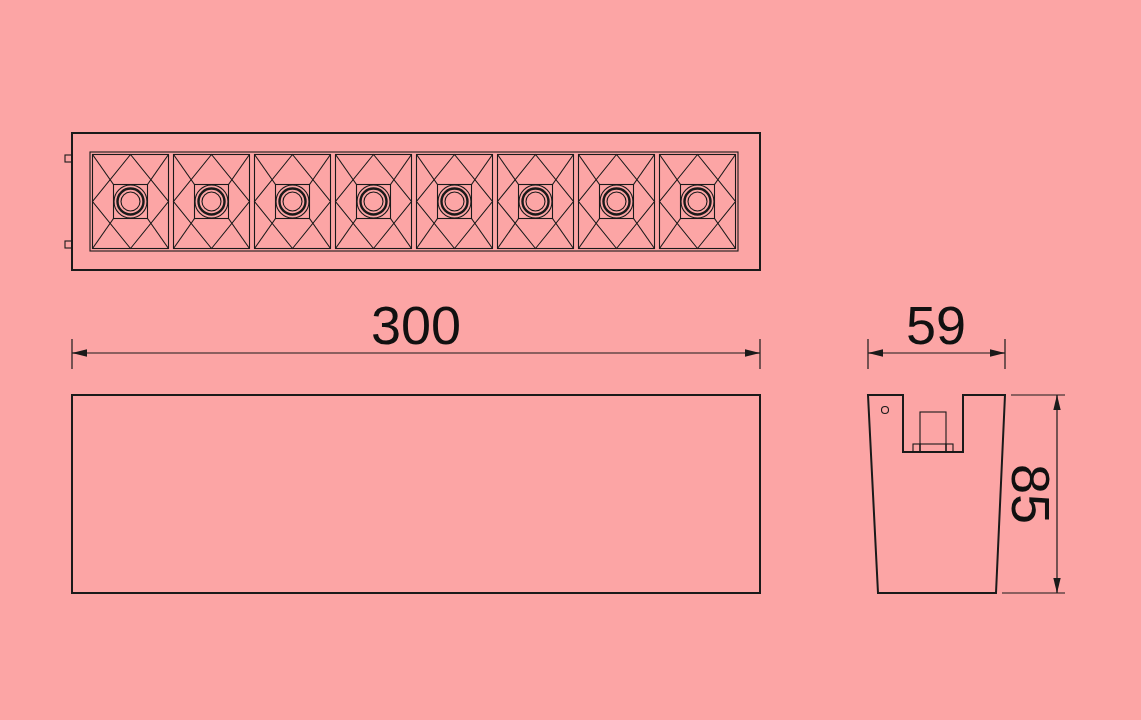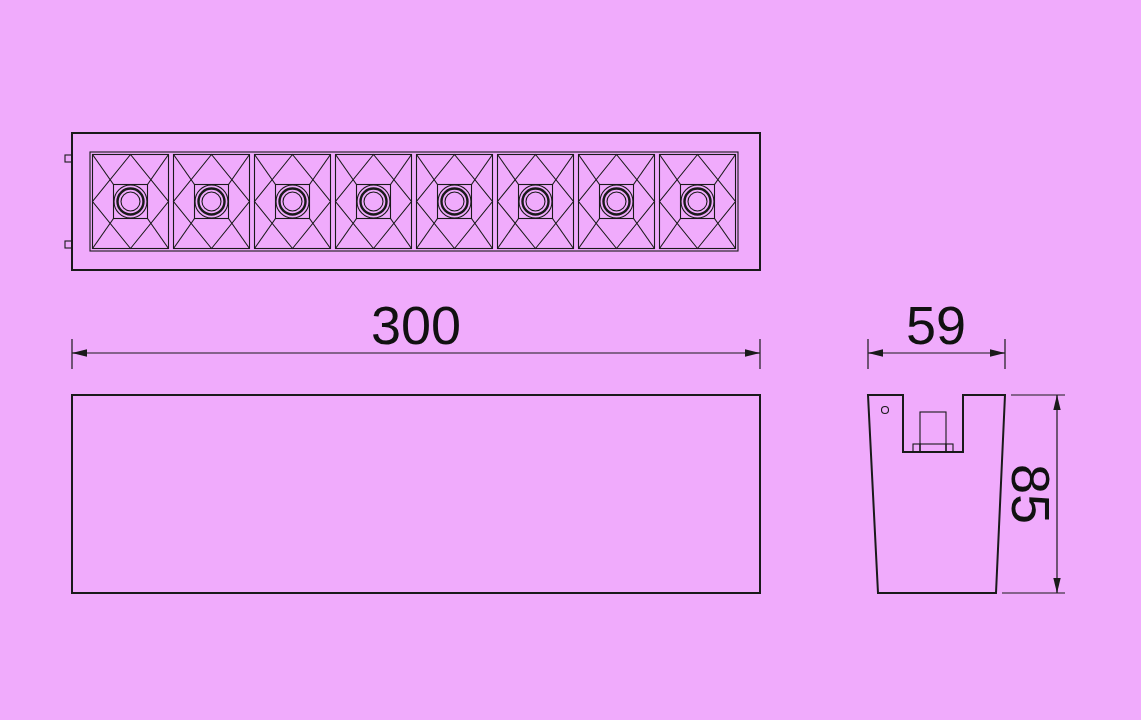--- a/index.html
+++ b/index.html
@@ -5,21 +5,21 @@
   html, body {
     margin: 0;
     padding: 0;
     background: #ffffff;
     font-family: "Liberation Sans", sans-serif;
   }
   .canvas {
     position: relative;
     width: 1141px;
     height: 720px;
-    background: #f0abfc;
+    background: #fca5a5;
     overflow: hidden;
     text-align: center;
   }
   svg { display: block; }
   .part-line {
     fill: none;
     stroke: #1a1a1a;
     stroke-width: 2;
     stroke-linejoin: miter;
   }

